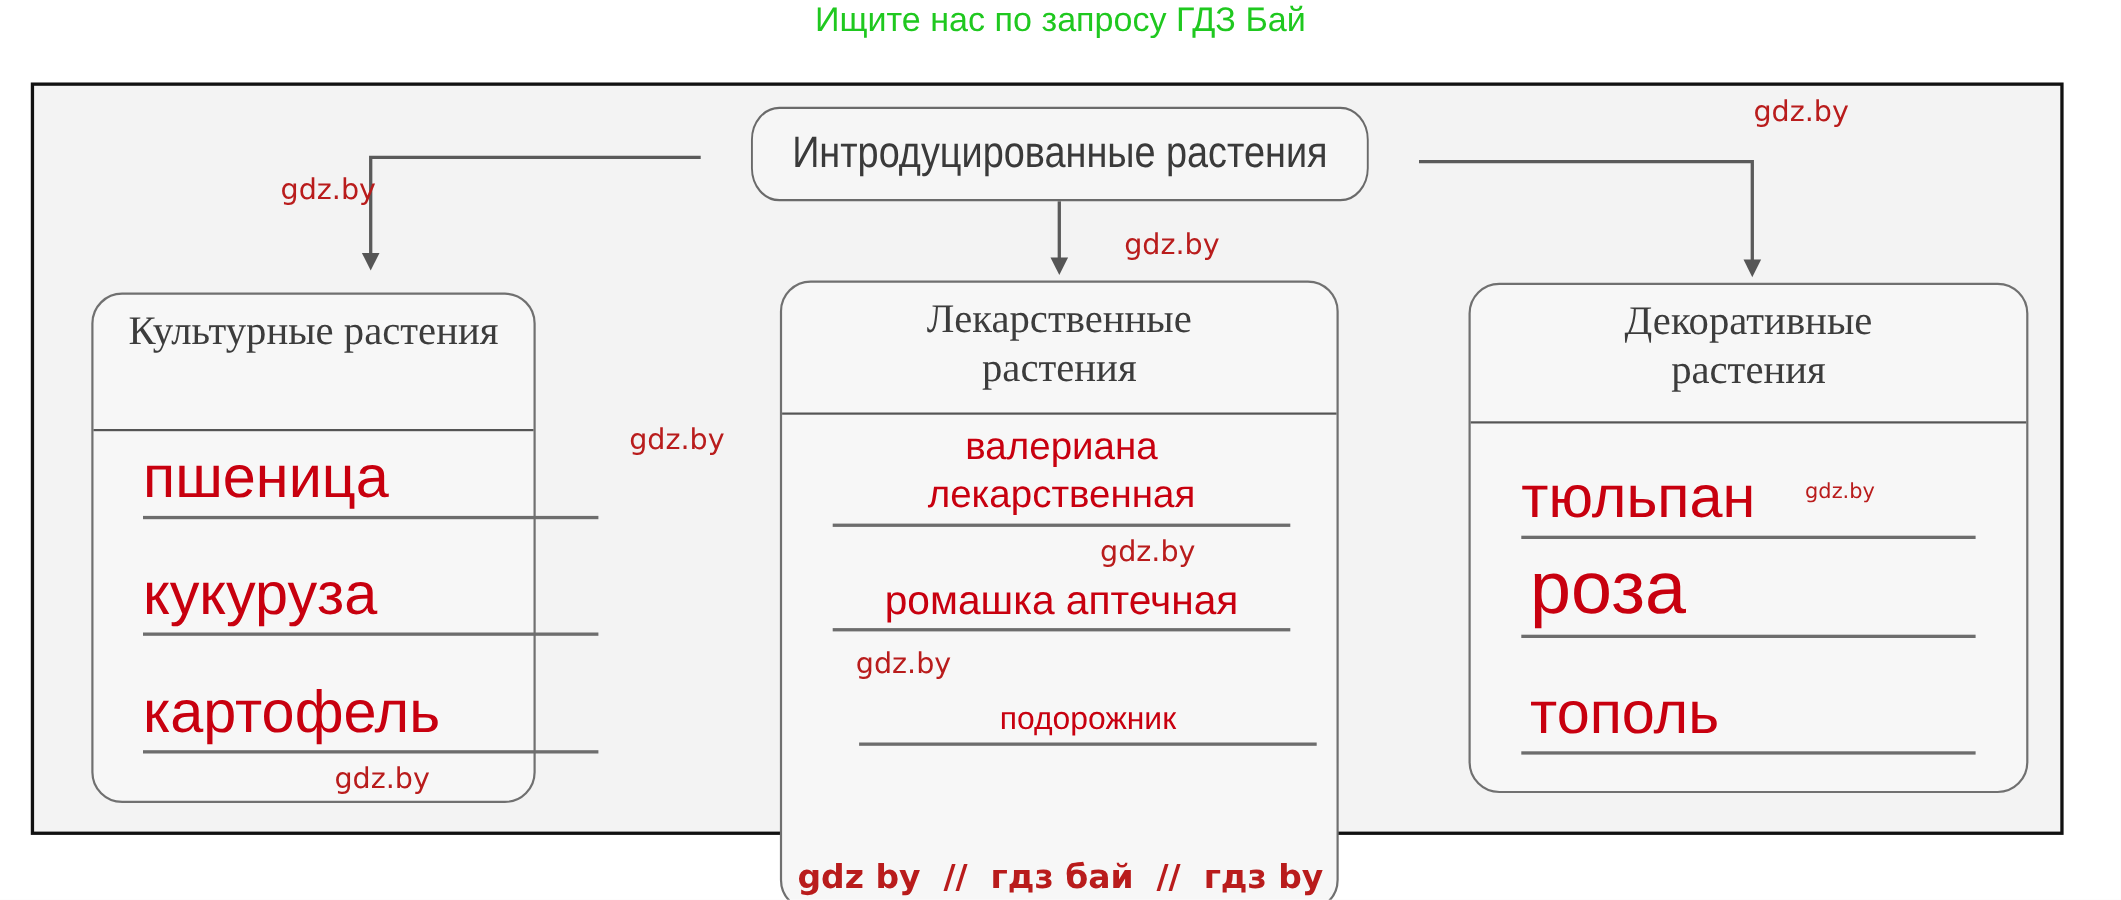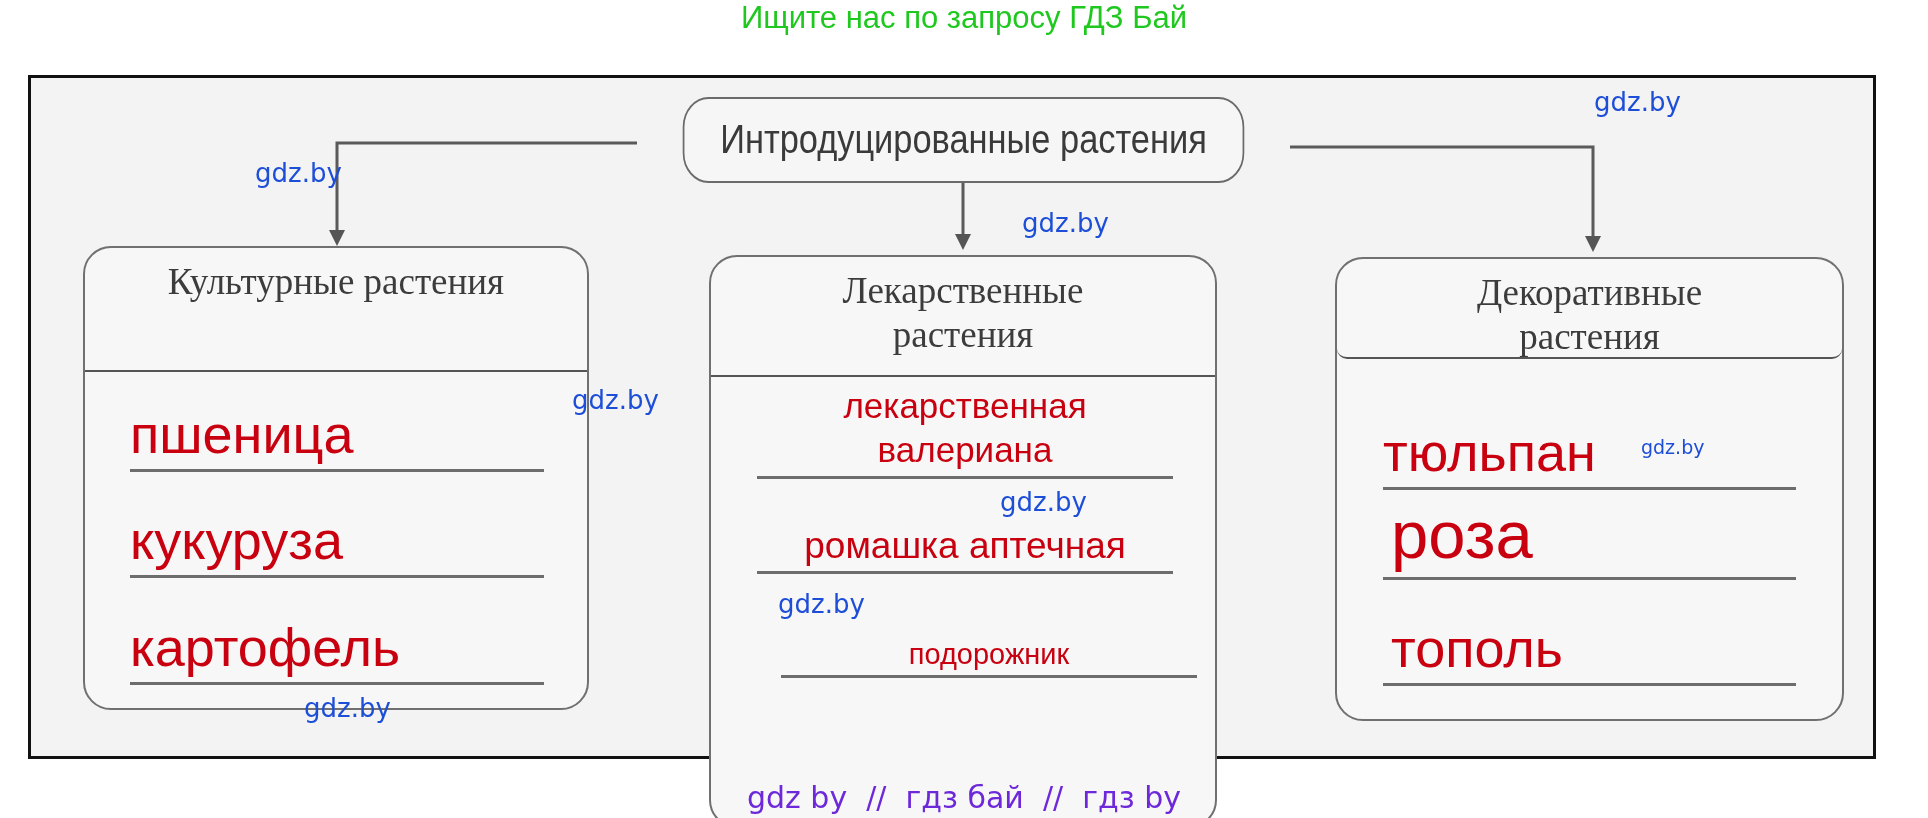--- a/index.html
+++ b/index.html
@@ -36,21 +36,21 @@
     padding-top: 12px; box-sizing: border-box;
   }
   .item {
     position: absolute; box-sizing: border-box;
     border-bottom: 3px solid #6d6d6d;
     color: #c8000f; font-family: "Liberation Sans", sans-serif;
   }
   .item span { position: absolute; left: 0; bottom: 4px; white-space: nowrap; }
   .item.center span { left: 0; right: 0; text-align: center; }
   .wm {
-    position: absolute; font-family: "DejaVu Sans", sans-serif; color: #1d4ed8;
+    position: absolute; font-family: "DejaVu Sans", sans-serif; color: #b91c1c;
     font-size: 26px; line-height: 30px; white-space: nowrap;
   }
   .wm.small { font-size: 19px; line-height: 22px; }
   .footer {
     position: absolute; left: 0; width: 1928px; top: 780px; text-align: center;
     font-family: "DejaVu Sans", sans-serif; font-size: 30px; line-height: 36px;
   }
 </style>
 </head>
 <body>
@@ -71,21 +71,21 @@
     <polygon points="329,230 345,230 337,246"></polygon>
     <polygon points="955,234 971,234 963,250"></polygon>
     <polygon points="1585,236 1601,236 1593,252"></polygon>
   </g>
 </svg>
 
 <div class="node-root">
   <span>Интродуцированные растения</span>
 </div>
 
-<div class="box" style="left:83px; top:246px; width:506px; height:464px;text-decoration:underline;">
+<div class="box" style="left:83px; top:266px; width:404px; height:464px;text-decoration:underline;">
   <div class="box-header" style="height:124px;">
     <div>Культурные растения</div>
   </div>
 </div>
 <div class="item" style="left:130px; top:400px; width:414px; height:72px; font-size:54px;">
   <span>пшеница</span>
 </div>
 <div class="item" style="left:130px; top:506px; width:414px; height:72px; font-size:54px;">
   <span>кукуруза</span>
 </div>
@@ -94,33 +94,33 @@
 </div>
 
 <div class="box" style="left:709px; top:255px; width:508px; height:573px;">
   <div class="box-header" style="height:120px;">
     <div>Лекарственные</div>
     <div>растения</div>
   </div>
 </div>
 <div class="item center" style="left:757px; top:378px; width:416px; height:101px; font-size:35px; line-height:44px;">
   <span style="bottom:4px;">
+    <span style="position:static;display:block;">валериана</span>
     <span style="position:static;display:block;">лекарственная</span>
-    <span style="position:static;display:block;">валериана</span>
   </span>
 </div>
 <div class="item center" style="left:757px; top:508px; width:416px; height:66px; font-size:37px;">
   <span>ромашка аптечная</span>
 </div>
 <div class="item center" style="left:781px; top:612px; width:416px; height:66px; font-size:29px;">
   <span>подорожник</span>
 </div>
 
 <div class="box" style="left:1335px; top:257px; width:509px; height:464px;">
-  <div class="box-header" style="height:100px;border-radius:10px;">
+  <div class="box-header" style="height:126px;">
     <div>Декоративные</div>
     <div>растения</div>
   </div>
 </div>
 <div class="item" style="left:1383px; top:418px; width:413px; height:72px; font-size:54px;">
   <span>тюльпан</span>
 </div>
 <div class="item" style="left:1383px; top:508px; width:413px; height:72px; font-size:67px;">
   <span style="left:8px;">роза</span>
 </div>
@@ -131,14 +131,14 @@
 <div class="wm" style="left:255px; top:158px;">gdz.by</div>
 <div class="wm" style="left:1022px; top:208px;">gdz.by</div>
 <div class="wm" style="left:1594px; top:87px;">gdz.by</div>
 <div class="wm" style="left:572px; top:385px;">gdz.by</div>
 <div class="wm" style="left:1000px; top:487px;">gdz.by</div>
 <div class="wm" style="left:778px; top:589px;">gdz.by</div>
 <div class="wm" style="left:304px; top:693px;">gdz.by</div>
 <div class="wm small" style="left:1641px; top:436px;">gdz.by</div>
 
 <div class="footer">
-  <span style="color:#6d28d9; white-space:pre;">gdz by  //  гдз бай  //  гдз by</span>
+  <span style="color:#b91c1c; white-space:pre;font-weight:bold;">gdz by  //  гдз бай  //  гдз by</span>
 </div>
 
 </body></html>

